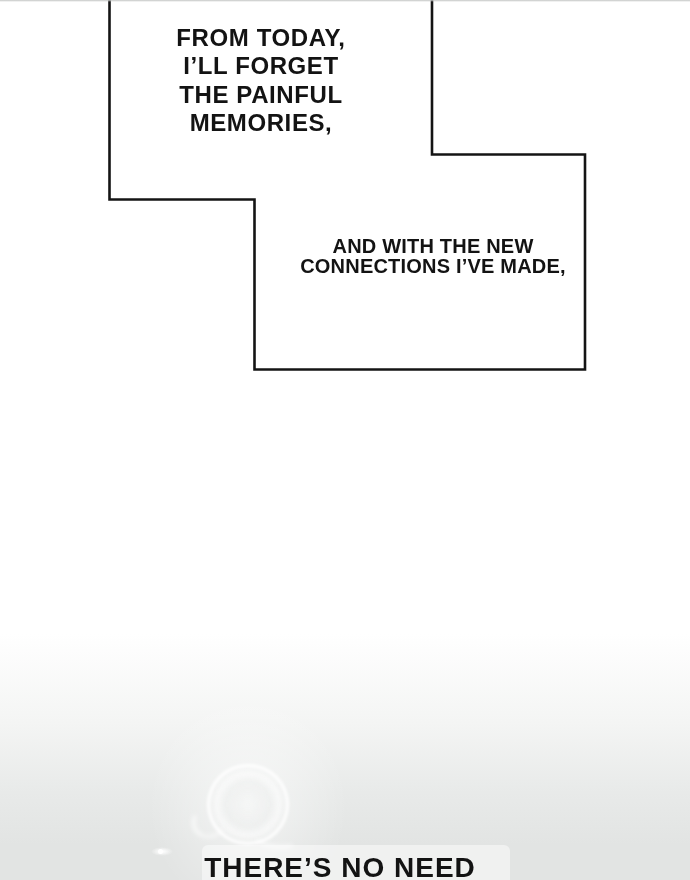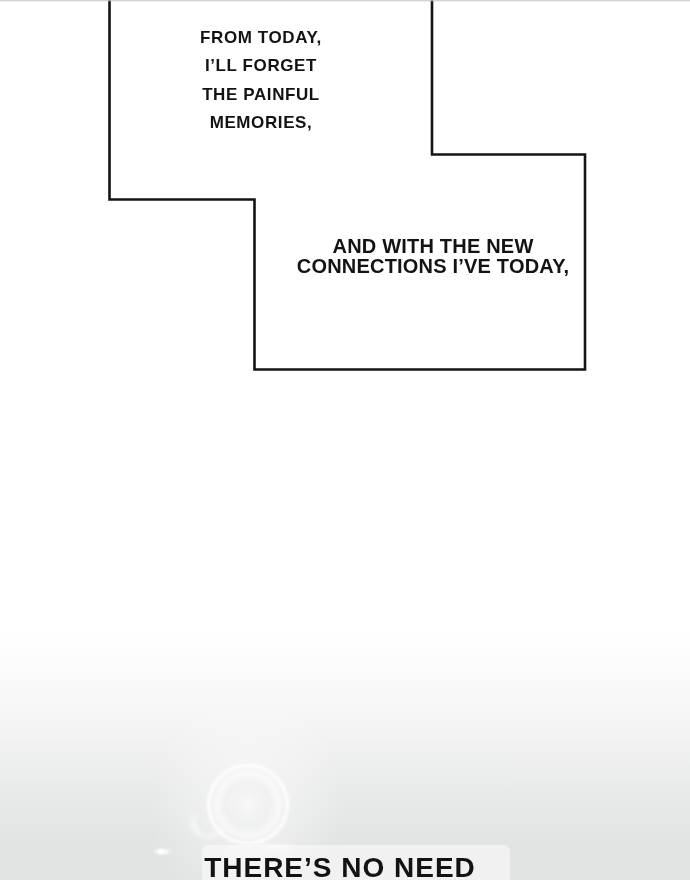--- a/index.html
+++ b/index.html
@@ -36,21 +36,21 @@
   .narration {
     position: absolute;
     z-index: 2;
     text-align: center;
     white-space: pre-line;
     color: #131313;
     font-weight: bold;
   }
   .narration-1 {
     left: 101px; top: 24px; width: 320px;
-    font-size: 17px; line-height: 28.4px; letter-spacing: 0.6px;
+    font-size: 24px; line-height: 28.4px; letter-spacing: 0.6px;
   }
   .narration-2 {
     left: 273px; top: 236px; width: 320px;
     font-size: 20px; line-height: 20px; letter-spacing: 0.2px;
   }
   .bottom-caption-box {
     position: absolute;
     left: 202px; top: 845px;
     width: 308px; height: 35px;
     background: rgba(255,255,255,0.48);
@@ -137,21 +137,21 @@
   </svg>
 
   <div class="top-hairline"></div>
 
   <div class="narration narration-1">FROM TODAY,
 I’LL FORGET
 THE PAINFUL
 MEMORIES,</div>
 
   <div class="narration narration-2">AND WITH THE NEW
-CONNECTIONS I’VE TODAY,</div>
+CONNECTIONS I’VE MADE,</div>
 
   <div class="flare-glow"></div>
   <div class="flare-ring"></div>
   <div class="flare-streak-left"></div>
   <div class="flare-streak-bottom"></div>
   <div class="sparkle-glint"></div>
   <div class="sparkle-core"></div>
 
   <div class="bottom-caption-box"></div>
   <div class="narration narration-3">THERE’S NO NEED</div>

